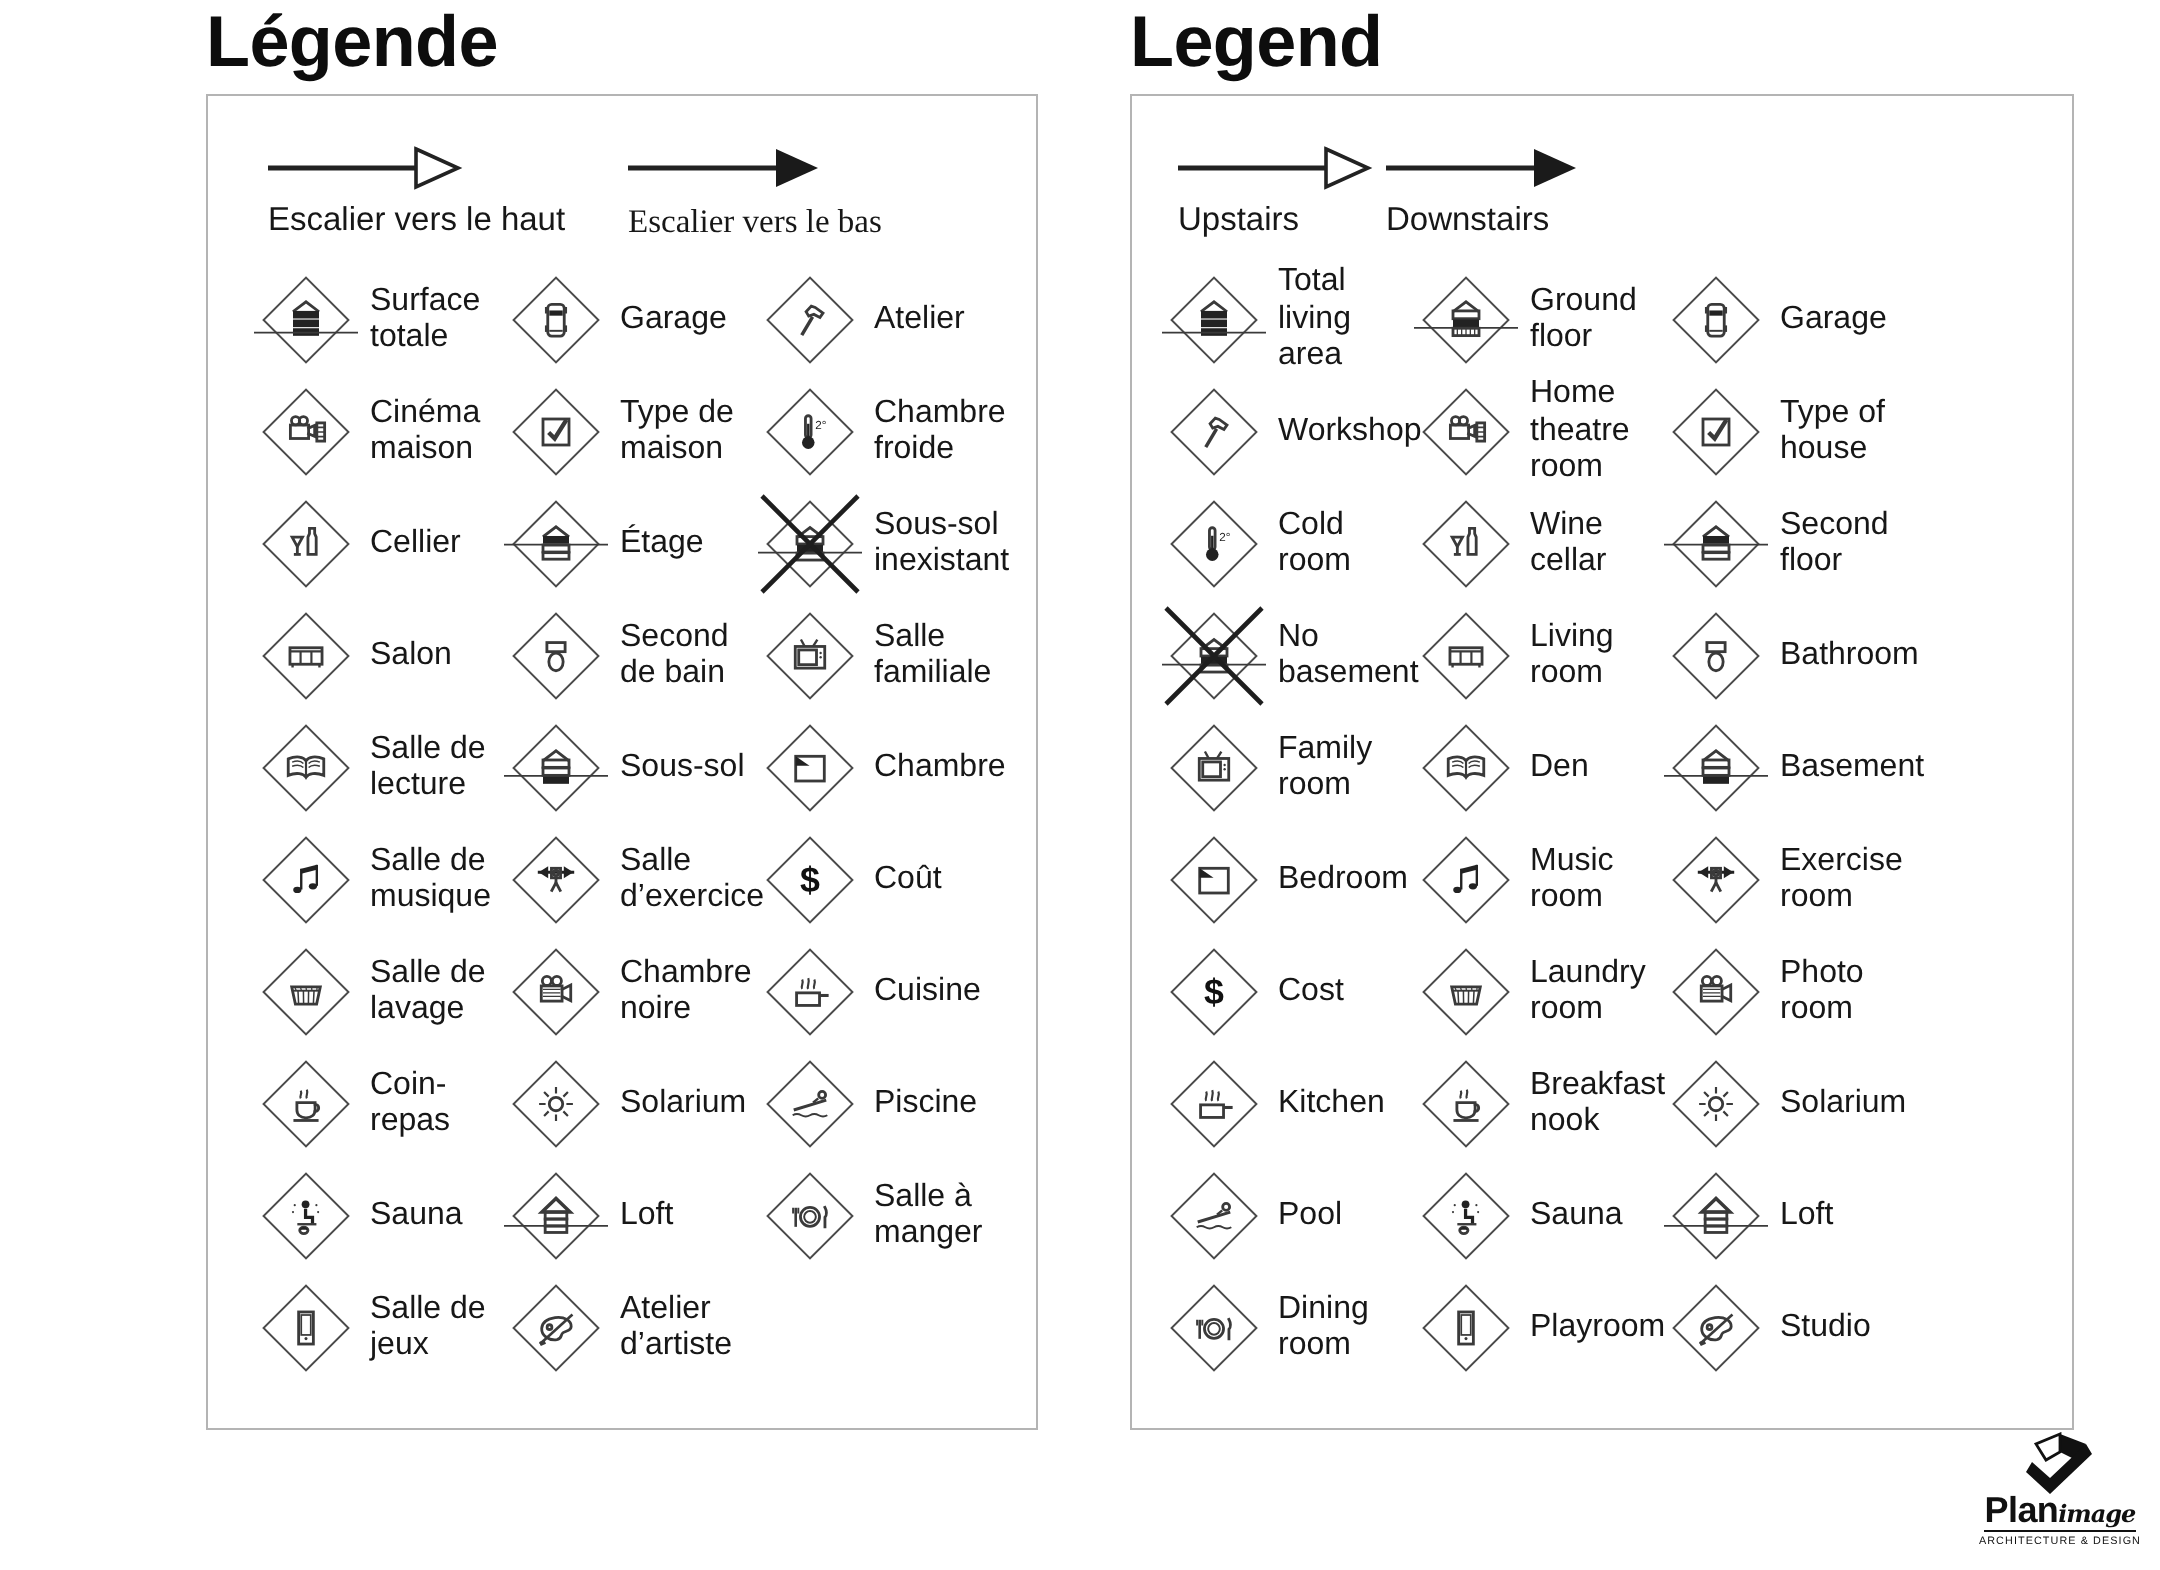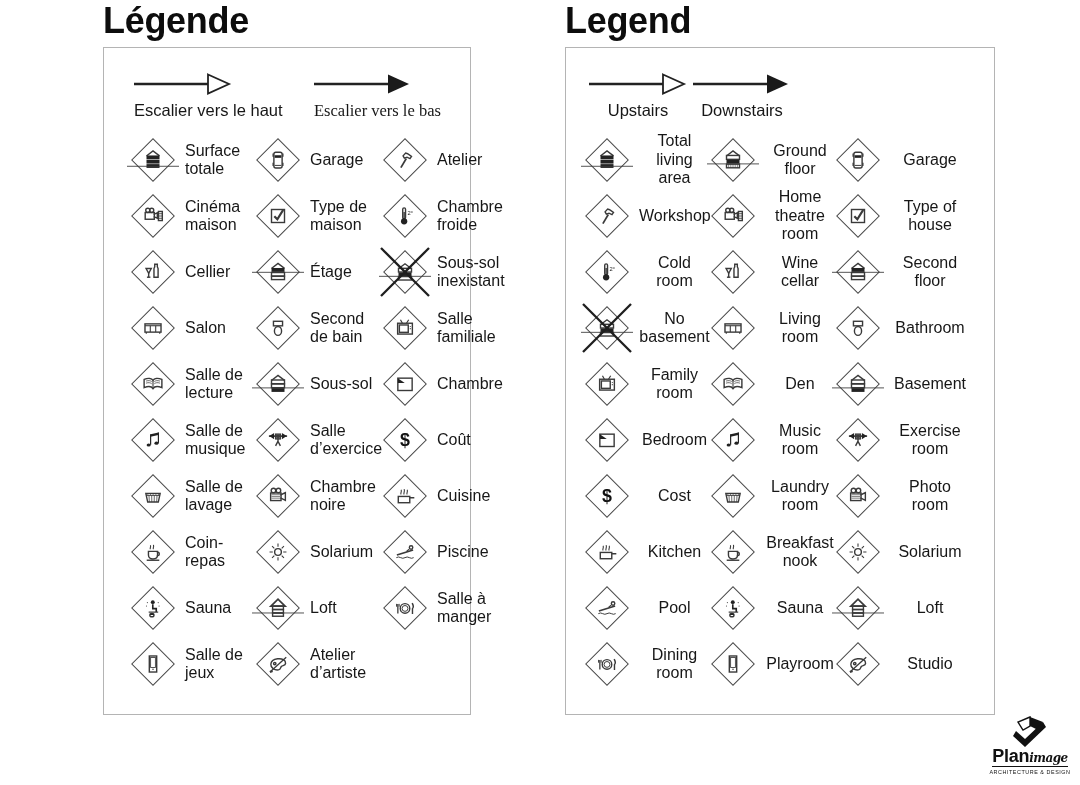--- a/index.html
+++ b/index.html
@@ -6,22 +6,22 @@
   body{width:1080px;height:785px;position:relative;overflow:hidden;
        font-family:"Liberation Sans",sans-serif;color:#1a1a1a;}
 
   .title{position:absolute;top:0;margin:0;font-size:36px;font-weight:700;
          letter-spacing:-0.3px;color:#0d0d0d;}
   .title-fr{left:103px;}
   .title-en{left:565px;}
 
   .panel{position:absolute;top:47px;height:668px;border:1.5px solid #b4b4b4;
          background:#fff;box-sizing:border-box;}
-  .panel-fr{left:103px;width:368px;}
-  .panel-en{left:565px;width:430px;text-align:center;}
+  .panel-fr{left:103px;width:416px;}
+  .panel-en{left:565px;width:472px;}
 
   .arrow-group{position:absolute;display:flex;flex-direction:column;}
   .arrow-group .alabel{margin-top:5px;font-size:16.5px;white-space:nowrap;color:#171717;}
   .panel-fr .arrow-a{left:30px;top:24px;}
   .panel-fr .arrow-b{left:210px;top:24px;font-family:Liberation Serif, serif;}
   .panel-en .arrow-a{left:23px;top:24px;}
   .panel-en .arrow-b{left:127px;top:24px;}
 
   .grid{position:absolute;top:84px;left:0;right:0;display:grid;
         grid-template-rows:repeat(10,56px);}

